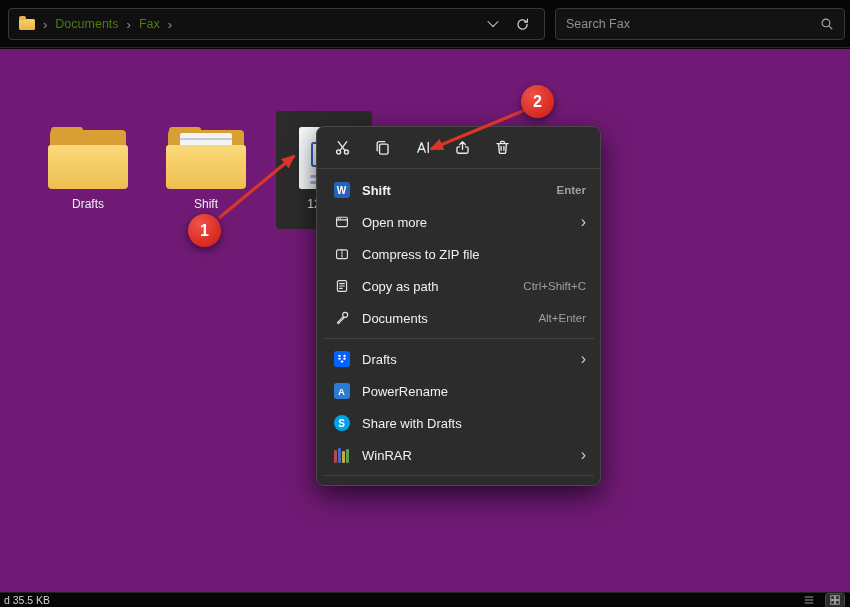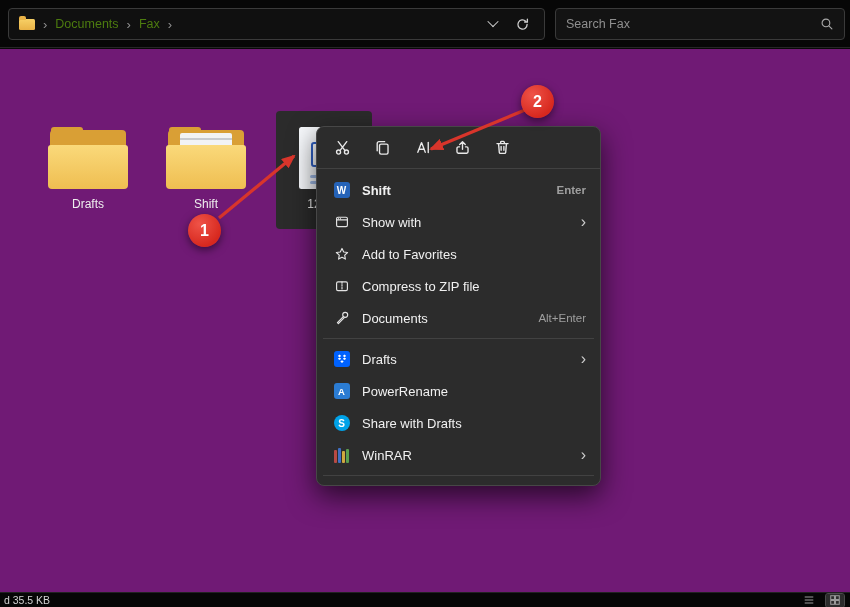--- a/index.html
+++ b/index.html
@@ -187,39 +187,41 @@
         <span>Shift</span>
         <span class="mi-right">Enter</span>
       </div>
       <div class="mi">
         <span class="mi-icon">
             <svg viewBox="0 0 16 16">
               <rect x="2.6" y="3.2" width="10.8" height="9.4" rx="1.4"></rect>
               <path d="M2.6 5.9 H13.4 M4.6 4.6 h.01 M6.4 4.6 h.01"></path>
             </svg>
           </span>
-        <span>Show with</span>
+        <span>Open more</span>
         <span class="mi-chev">›</span>
-      </div>
-      <div class="mi">
-        <span class="mi-icon">
-            <svg viewBox="0 0 16 16">
-              <path d="M8 2.4 l1.7 3.6 3.9 .5 -2.9 2.7 .7 3.9 L8 11.2 4.6 13.1 l.7 -3.9 L2.4 6.5 l3.9 -.5 z"></path>
-            </svg>
-          </span>
-        <span>Add to Favorites</span>
       </div>
       <div class="mi">
         <span class="mi-icon">
             <svg viewBox="0 0 16 16">
               <rect x="2.6" y="3.8" width="10.8" height="8.8" rx="1.4"></rect>
               <path d="M8 3.8 v1.5 M8 6.6 v1.5 M8 9.4 v1.5"></path>
             </svg>
           </span>
         <span>Compress to ZIP file</span>
+      </div>
+      <div class="mi">
+        <span class="mi-icon">
+            <svg viewBox="0 0 16 16">
+              <rect x="3.4" y="2.6" width="9.2" height="10.8" rx="1.4"></rect>
+              <path d="M5.6 5.6 h4.8 M5.6 8 h4.8 M5.6 10.4 h2.6"></path>
+            </svg>
+          </span>
+        <span>Copy as path</span>
+        <span class="mi-right">Ctrl+Shift+C</span>
       </div>
       <div class="mi">
         <span class="mi-icon">
             <svg viewBox="0 0 16 16">
               <circle cx="11.2" cy="4.8" r="2.5"></circle>
               <path d="M9.3 6.7 L3.4 12.6 M3.4 12.6 l1 1 L10.3 7.7"></path>
             </svg>
           </span>
         <span>Documents</span>
         <span class="mi-right">Alt+Enter</span>

